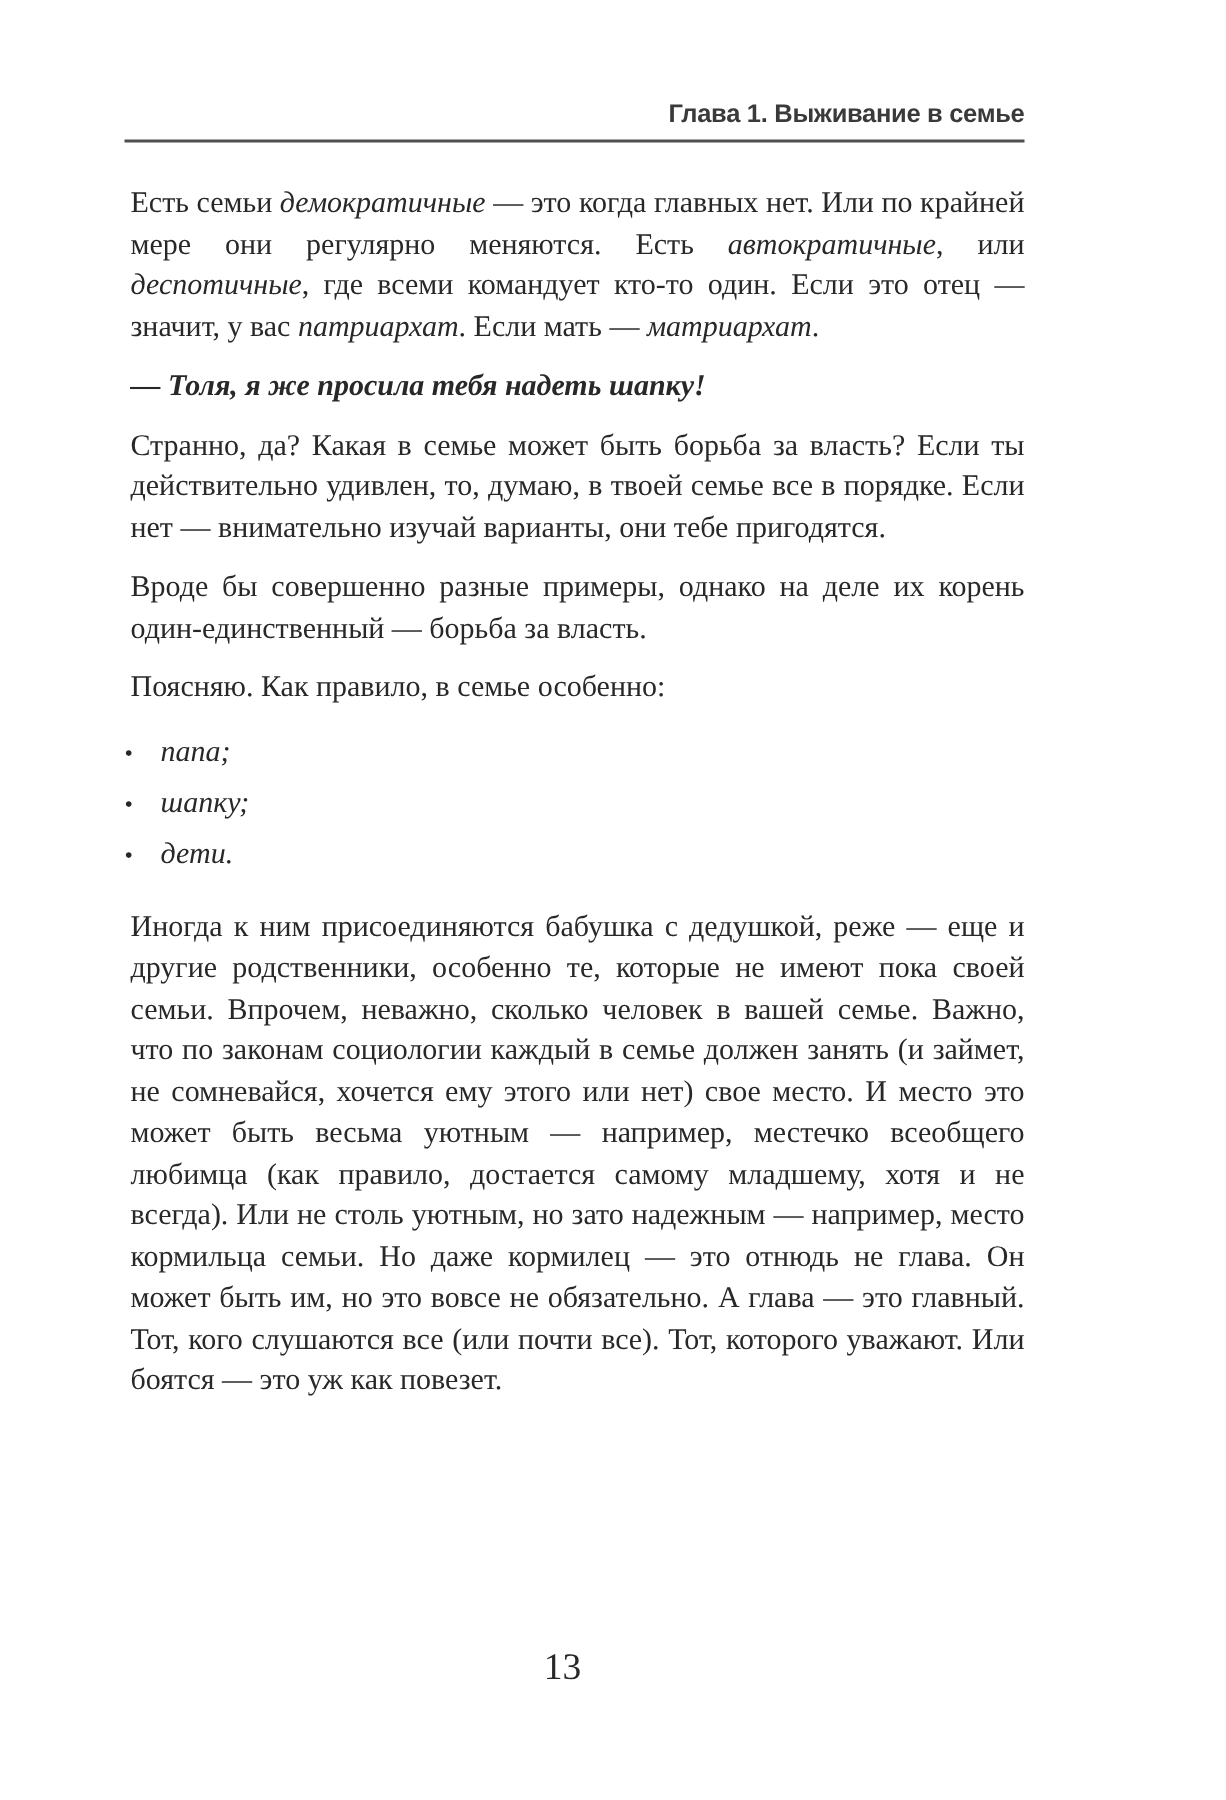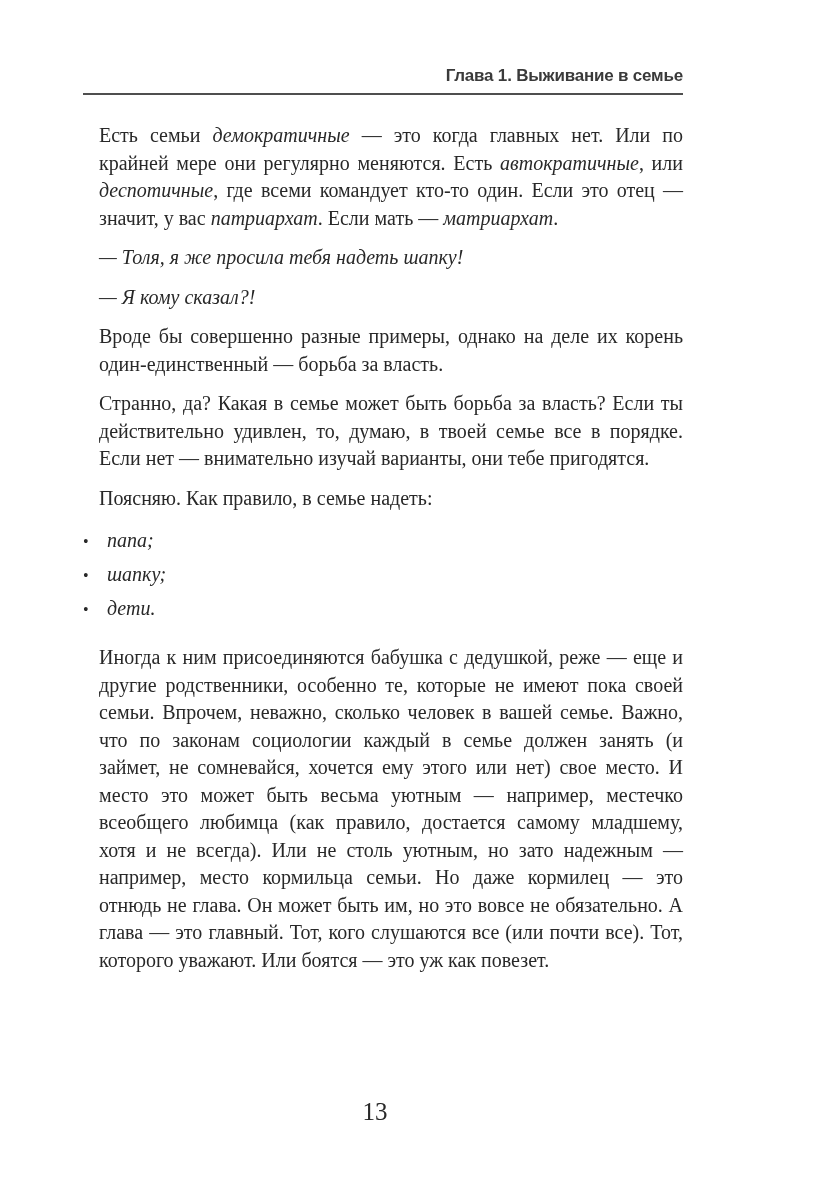--- a/index.html
+++ b/index.html
@@ -29,29 +29,30 @@
     font-size: 17px;
     letter-spacing: -0.2px;
     color: var(--header-text, #3a3a3a);
     padding-bottom: 7px;
     border-bottom: 2px solid var(--rule, #4f4f4f);
   }
   .text-blocks {
     margin-top: 27px;
   }
   .text-blocks p {
-    margin: 0 0 12px 16px;
+    margin: 0 0 12px 4px;
     font-size: 20px;
     line-height: 27.5px;
     color: var(--text, #282828);
     text-align: justify;
     hyphens: auto;
   }
   .text-blocks p.dialogue {
     font-style: italic;
+    font-weight: bold;
   }
   .text-blocks .it {
     font-style: italic;
   }
   ul.family-list {
     list-style: none;
     margin: 8px 0 18px 0;
     padding: 0;
   }
   ul.family-list li {
@@ -84,24 +85,23 @@
 </style>
 </head>
 <body>
 
 <div class="page" style="--bg: #ffffff; --text: #282828; --header-text: #3a3a3a; --rule: #4f4f4f;">
   <div class="content-col">
     <div class="chapter-header">Глава 1. Выживание в семье</div>
     <div class="text-blocks" id="text-blocks">
         <p><span>Есть семьи </span><span class="it">демократичные</span><span> — это когда главных нет. Или по крайней мере они регулярно меняются. Есть </span><span class="it">автократичные</span><span>, или </span><span class="it">деспотичные</span><span>, где всеми командует кто-то один. Если это отец — значит, у вас </span><span class="it">патриархат</span><span>. Если мать — </span><span class="it">матриархат</span><span>.</span></p>
         <p class="dialogue"><span class="it">— Толя, я же просила тебя надеть шапку!</span></p>
-        <p class="dialogue"><span class="it">— Я кому сказал?!</span></p>
+        <p><span>Странно, да? Какая в семье может быть борьба за власть? Если ты действительно удивлен, то, думаю, в твоей семье все в порядке. Если нет — внимательно изучай варианты, они тебе пригодятся.</span></p>
         <p><span>Вроде бы совершенно разные примеры, однако на деле их корень один-единственный — борьба за власть.</span></p>
-        <p><span>Странно, да? Какая в семье может быть борьба за власть? Если ты действительно удивлен, то, думаю, в твоей семье все в порядке. Если нет — внимательно изучай варианты, они тебе пригодятся.</span></p>
-        <p><span>Поясняю. Как правило, в семье надеть:</span></p>
+        <p><span>Поясняю. Как правило, в семье особенно:</span></p>
         <ul class="family-list">
           <li>
             <span class="bullet">•</span>
             <span class="li-text"><span class="it">папа;</span></span>
           </li>
           <li>
             <span class="bullet">•</span>
             <span class="li-text"><span class="it">шапку;</span></span>
           </li>
           <li>

